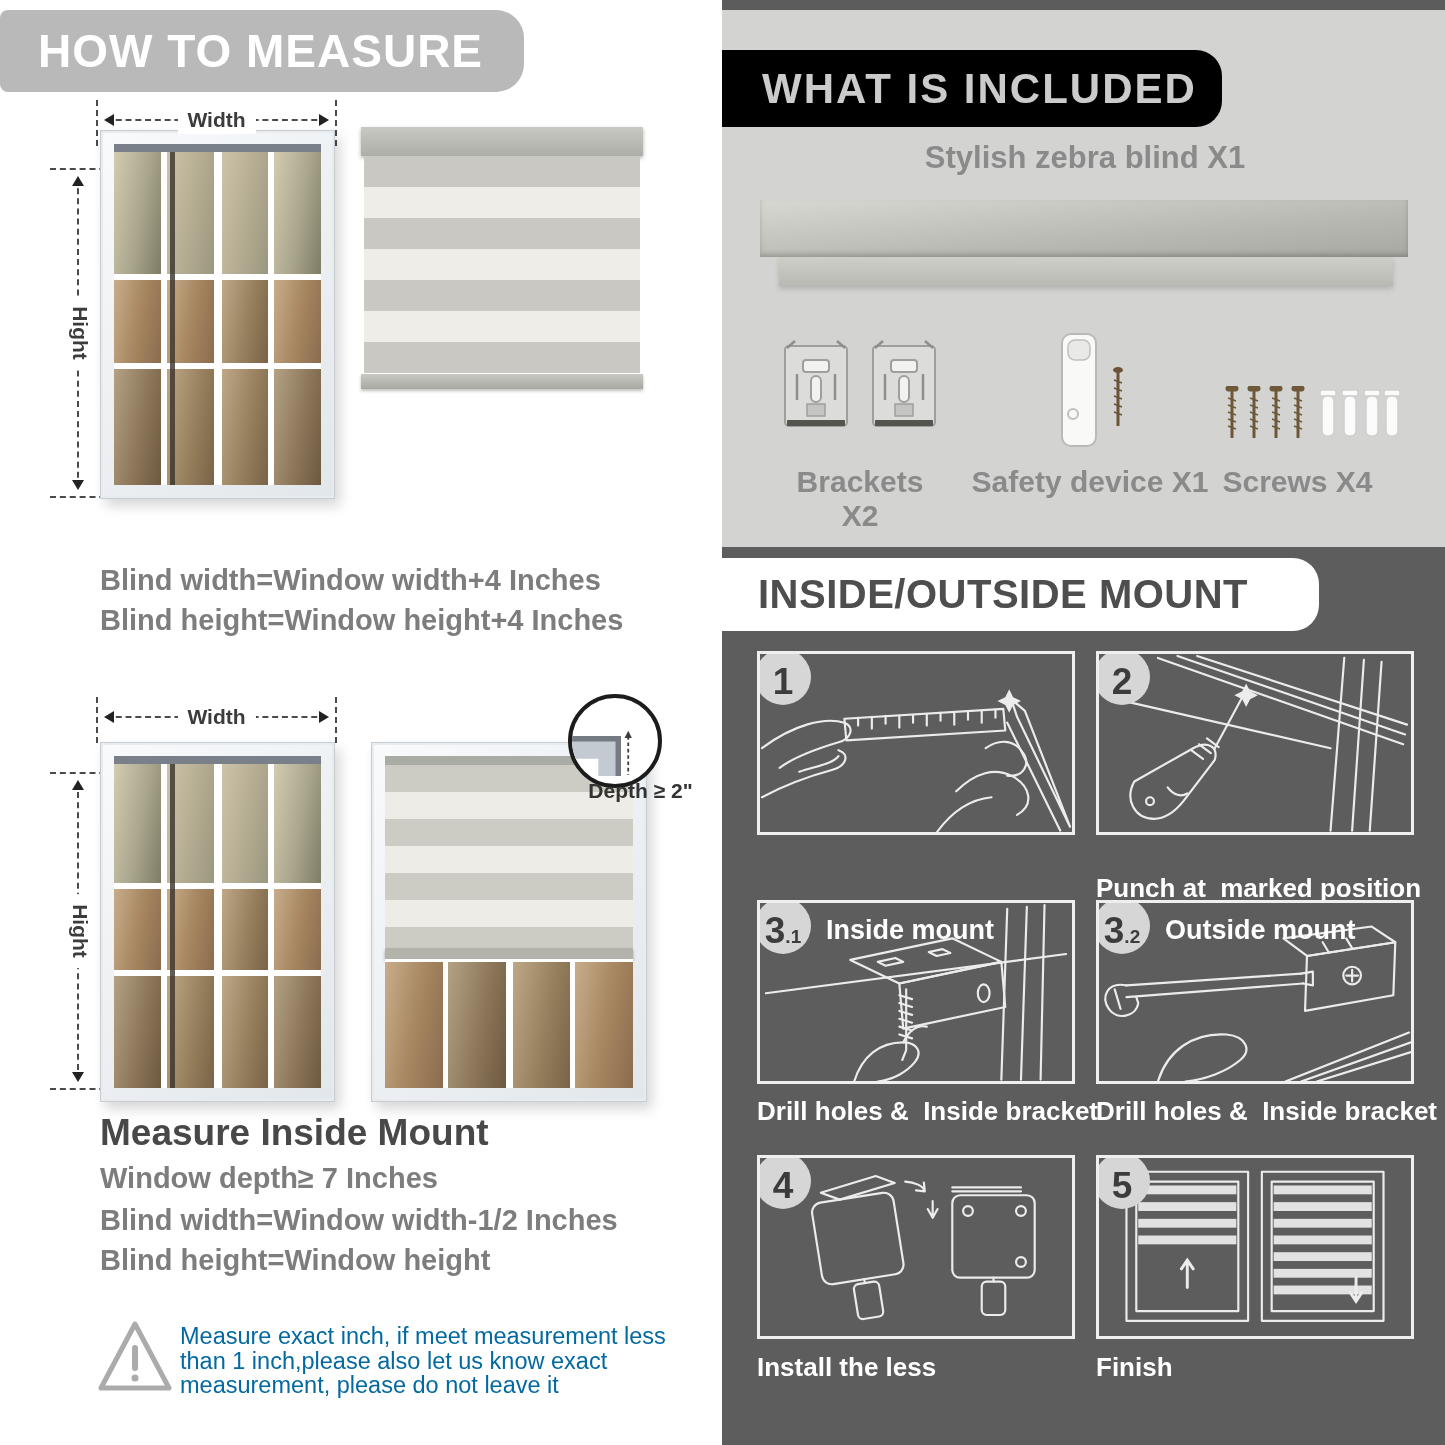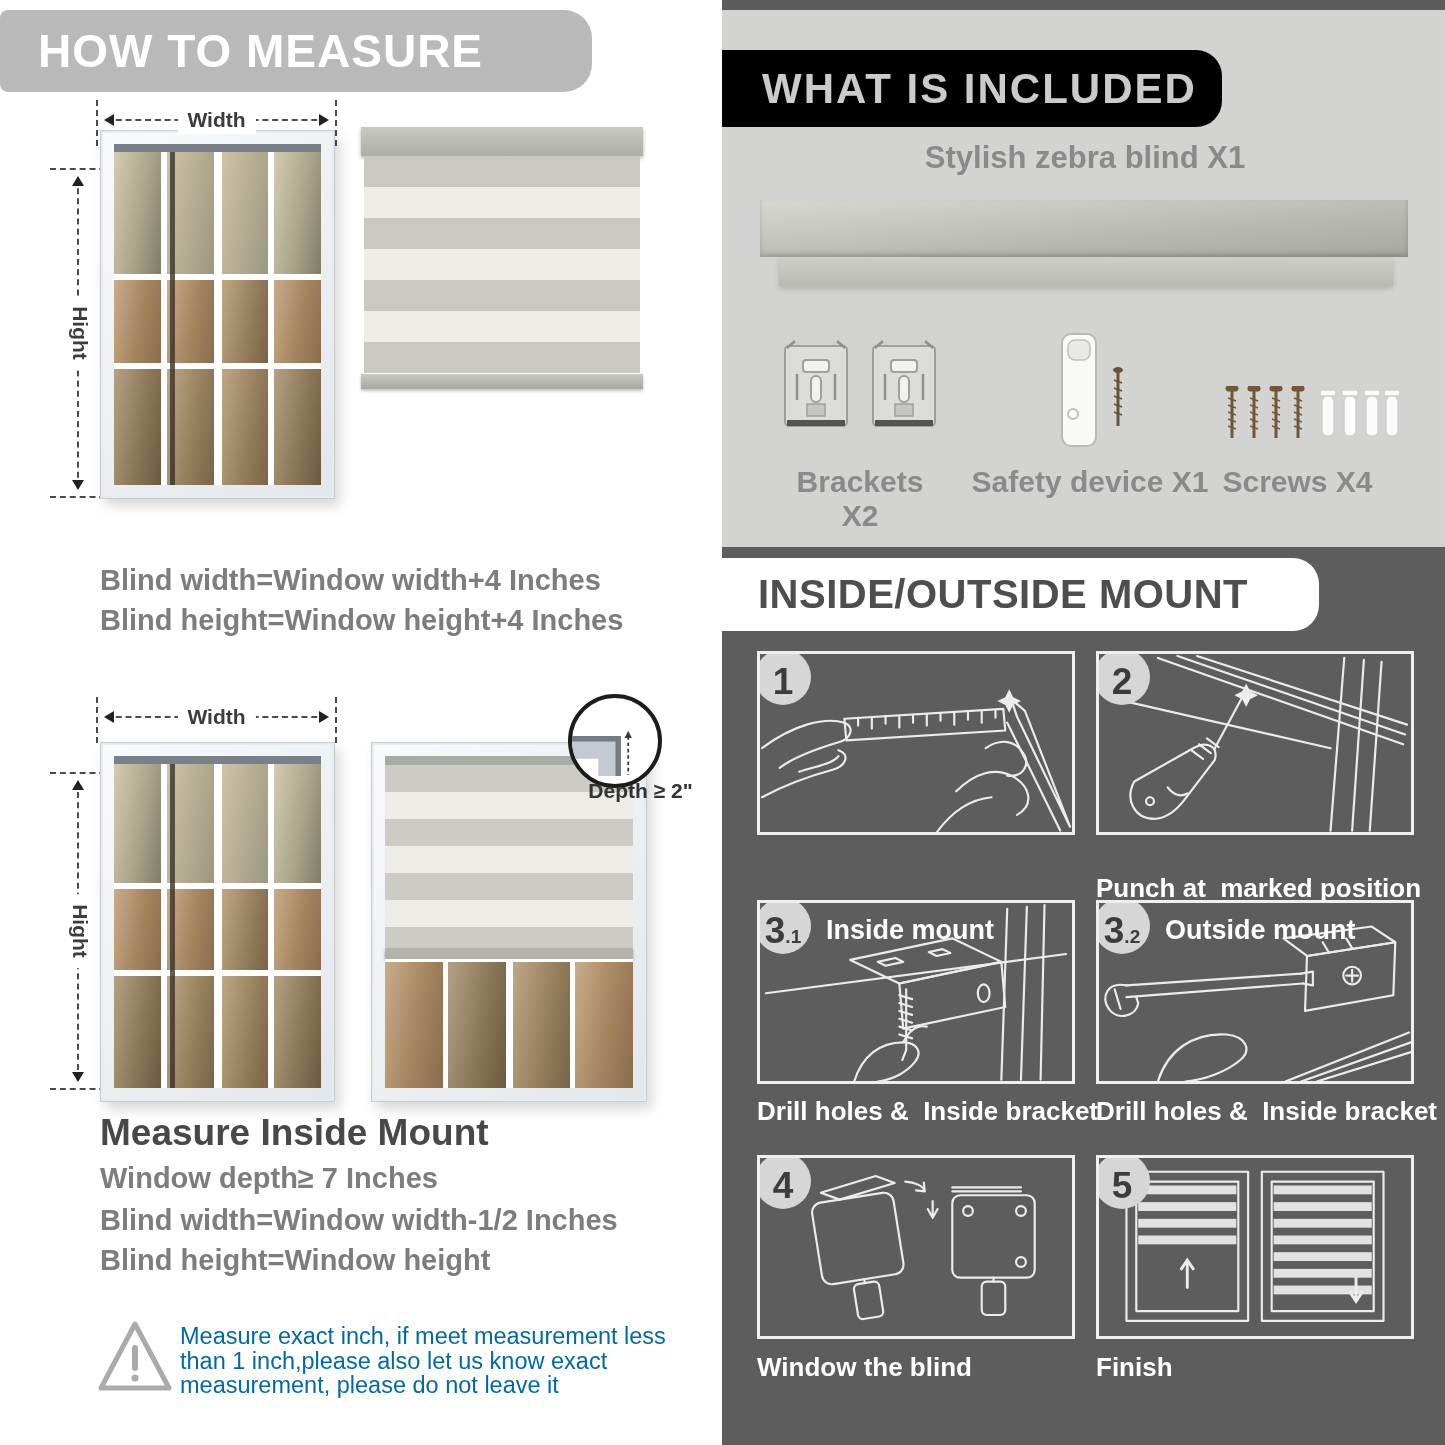--- a/index.html
+++ b/index.html
@@ -1,20 +1,20 @@
 <!DOCTYPE html>
 <html><head>
 <meta charset="utf-8">
 <style>
   html,body{margin:0;padding:0;background:#fff;}
   .page{position:relative;width:1445px;height:1445px;background:#ffffff;
         font-family:"Liberation Sans",sans-serif;overflow:hidden;}
 
   
-  .lh-header{position:absolute;left:0;top:10px;width:592px;height:82px;background:#b9b9b9;
+  .lh-header{position:absolute;left:0;top:10px;width:524px;height:82px;background:#b9b9b9;
     border-radius:8px 28px 28px 8px;display:flex;align-items:center;padding-left:38px;
     color:#ffffff;font-size:46px;font-weight:bold;letter-spacing:1px;box-sizing:border-box;}
 
   .sec-title{position:absolute;left:100px;font-size:37px;font-weight:bold;color:#484848;}
   .sec-line{position:absolute;left:100px;font-size:29px;font-weight:bold;color:#7d7d7d;}
 
   
   .window{position:absolute;background:#e8ecef;border:1px solid #c8cdd2;box-shadow:5px 7px 12px rgba(0,0,0,.16);}
   .wframe{position:absolute;inset:2px;background:linear-gradient(135deg,#f8fafc,#e2e7eb);}
   .wtrack{position:absolute;left:13px;right:13px;top:13px;height:8px;background:#79808a;z-index:2;}
@@ -455,21 +455,21 @@
         <path d="M196,30 h70 M196,34 h70"></path>
         <rect x="196" y="38" width="84" height="84" rx="8"></rect>
         <circle cx="212" cy="54" r="5"></circle>
         <circle cx="266" cy="54" r="5"></circle>
         <circle cx="266" cy="106" r="5"></circle>
         <rect x="226" y="126" width="24" height="34" rx="5"></rect>
         <path d="M238,122 v4"></path>
       </g>
     </svg>
   </div>
-  <div class="caption" style="left:757px;top:1352px;">Window the blind</div>
+  <div class="caption" style="left:757px;top:1352px;">Install the less</div>
 
   <div class="panel" style="left:1096px;top:1155px;">
     <div class="badge">
       <span class="bnum">5</span>
         <span class="bsub"></span>
     </div>
     <svg viewBox="0 0 318 183">
       <g stroke="#ececec" stroke-width="2.2" fill="none" stroke-linejoin="round">
         <rect x="28" y="14" width="124" height="152"></rect>
         <rect x="38" y="24" width="104" height="132"></rect>

